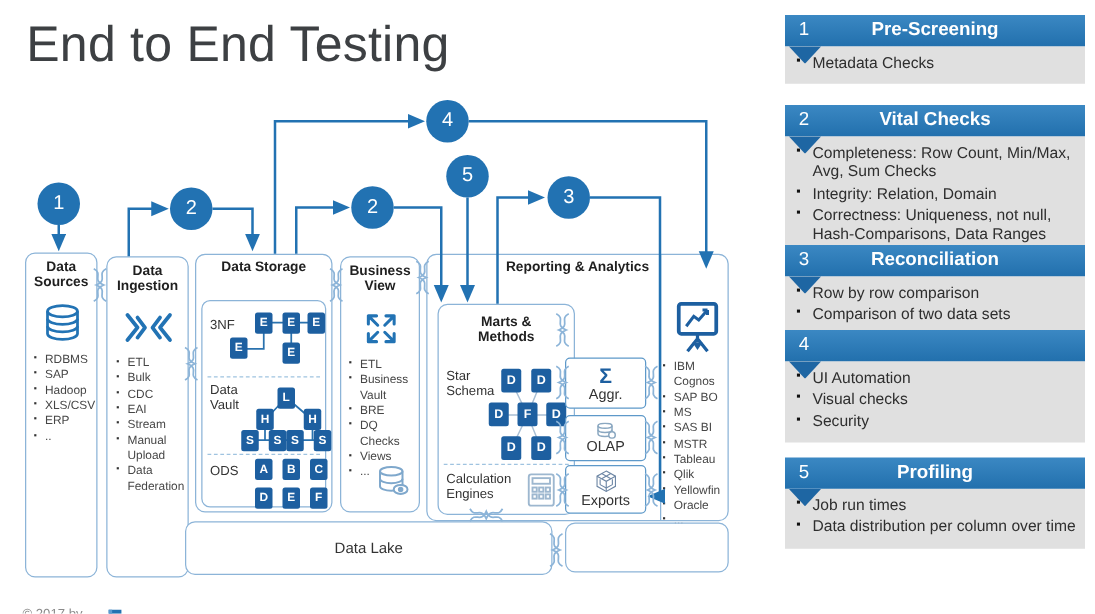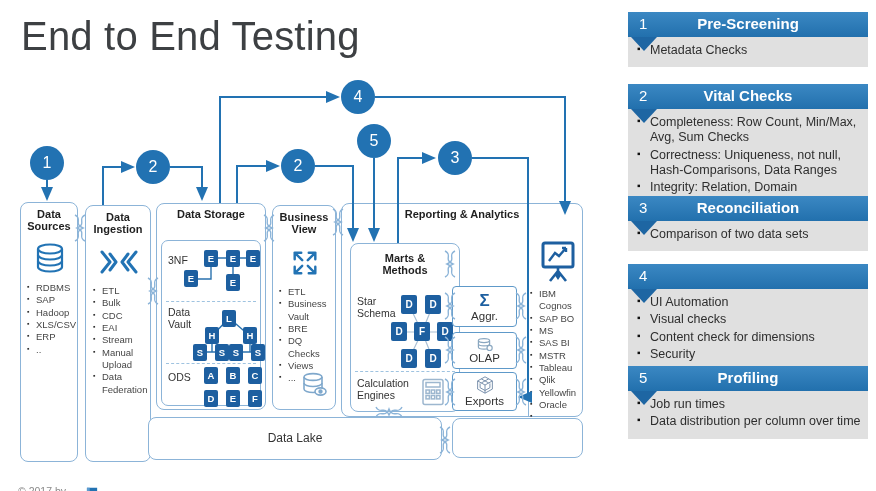--- a/index.html
+++ b/index.html
@@ -330,45 +330,45 @@
     </div>
     <div class="sb-sec">
       <div class="sb-head">
         <span class="sb-num">2</span>
         <span class="sb-title">Vital Checks</span>
         <span class="sb-fold"></span>
       </div>
       <ul class="sb-list">
 
       <li>Completeness: Row Count, Min/Max, Avg, Sum Checks</li>
+          <li>Integrity: Relation, Domain</li>
           <li>Correctness: Uniqueness, not null, Hash-Comparisons, Data Ranges</li>
-          <li>Integrity: Relation, Domain</li>
         </ul>
     </div>
     <div class="sb-sec">
       <div class="sb-head">
         <span class="sb-num">3</span>
         <span class="sb-title">Reconciliation</span>
         <span class="sb-fold"></span>
       </div>
       <ul class="sb-list">
 
+      <li>Row by row comparison</li>
           <li>Comparison of two data sets</li>
         </ul>
     </div>
     <div class="sb-sec">
       <div class="sb-head">
         <span class="sb-num">4</span>
         <span class="sb-fold"></span>
       </div>
       <ul class="sb-list">
 
       <li>UI Automation</li>
           <li>Visual checks</li>
-          <li>Content check for dimensions</li>
           <li>Security</li>
         </ul>
     </div>
     <div class="sb-sec">
       <div class="sb-head">
         <span class="sb-num">5</span>
         <span class="sb-title">Profiling</span>
         <span class="sb-fold"></span>
       </div>
       <ul class="sb-list">

